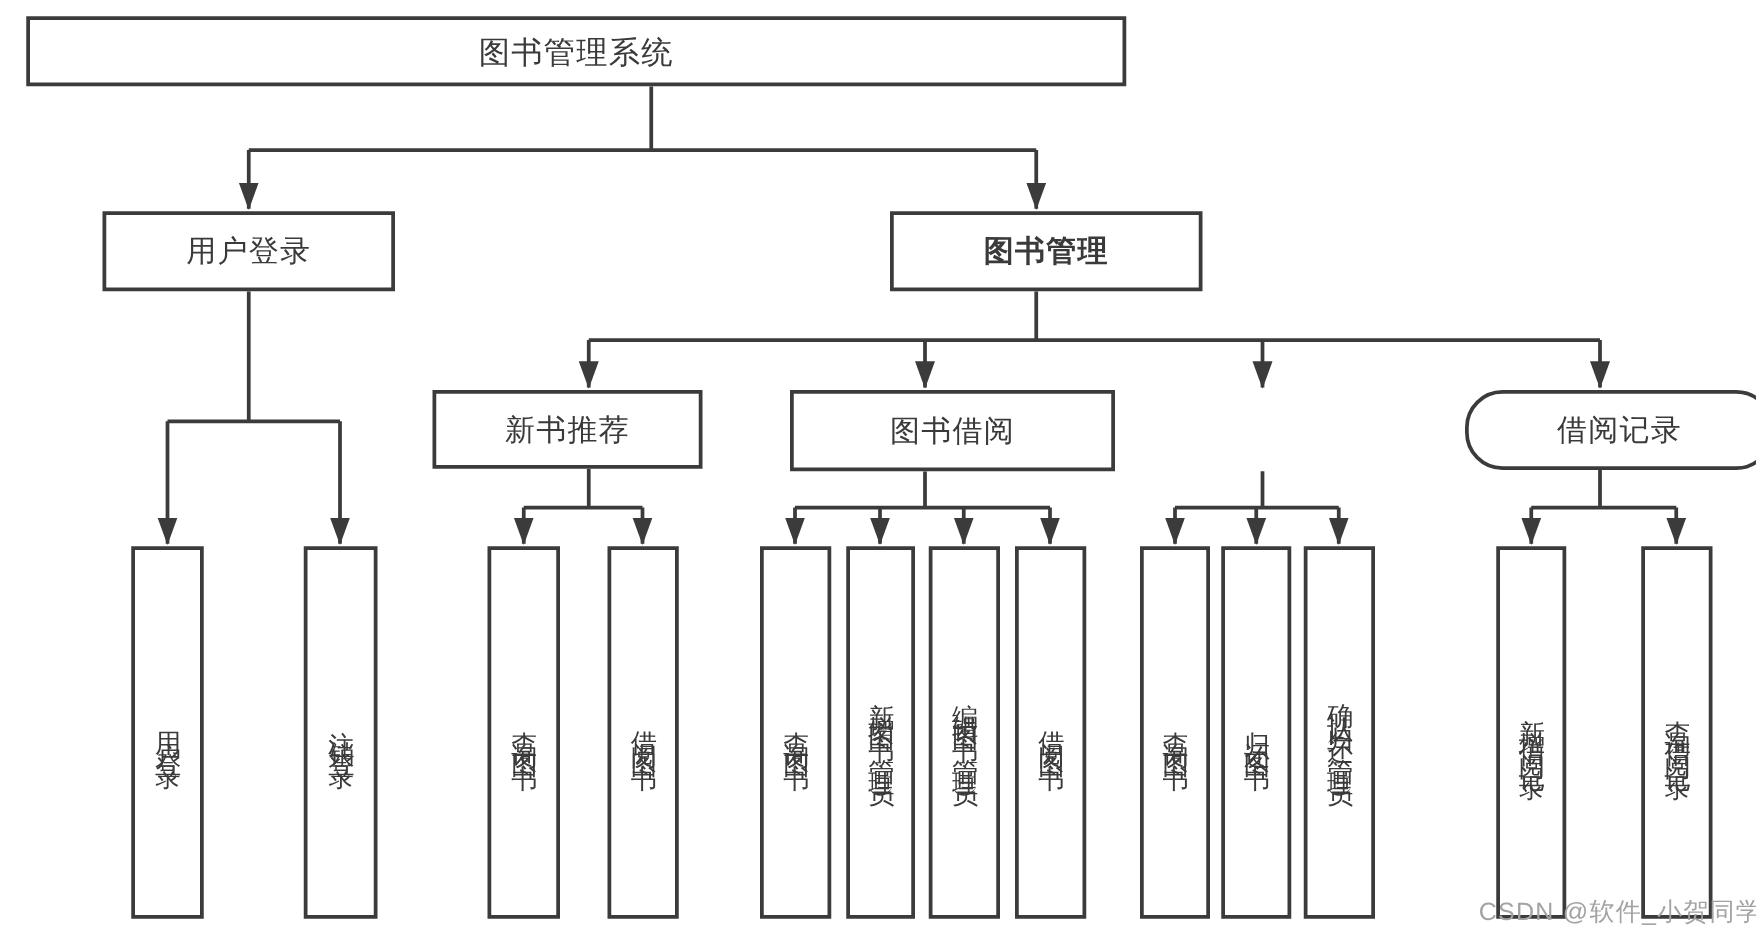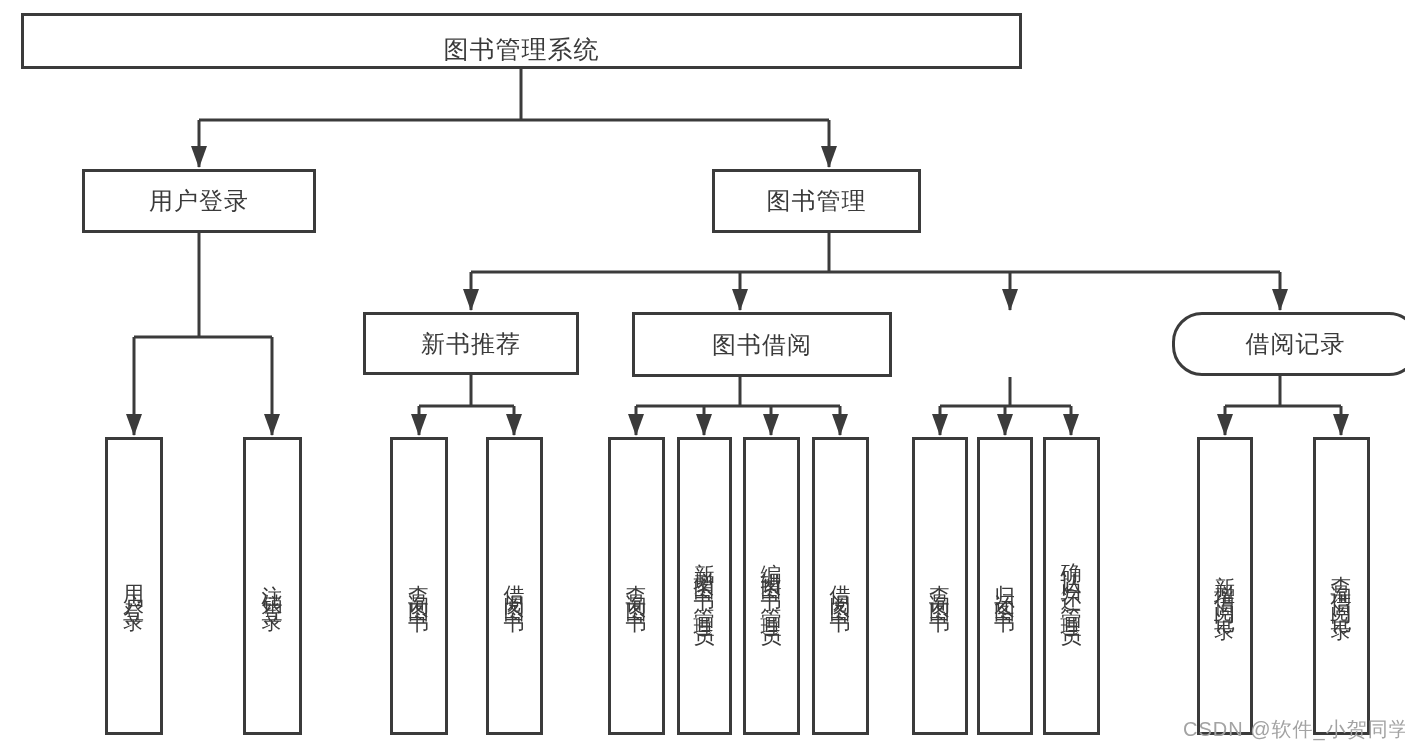--- a/index.html
+++ b/index.html
@@ -66,30 +66,30 @@
         <line x1="771" y1="406" x2="771" y2="435" stroke="#3b3b3b" stroke-width="3" marker-end="url(#arrowhead)"></line>
         <line x1="840" y1="406" x2="840" y2="435" stroke="#3b3b3b" stroke-width="3" marker-end="url(#arrowhead)"></line>
         <line x1="940" y1="406" x2="940" y2="435" stroke="#3b3b3b" stroke-width="3" marker-end="url(#arrowhead)"></line>
         <line x1="1005" y1="406" x2="1005" y2="435" stroke="#3b3b3b" stroke-width="3" marker-end="url(#arrowhead)"></line>
         <line x1="1071" y1="406" x2="1071" y2="435" stroke="#3b3b3b" stroke-width="3" marker-end="url(#arrowhead)"></line>
         <line x1="1225" y1="406" x2="1225" y2="435" stroke="#3b3b3b" stroke-width="3" marker-end="url(#arrowhead)"></line>
         <line x1="1341" y1="406" x2="1341" y2="435" stroke="#3b3b3b" stroke-width="3" marker-end="url(#arrowhead)"></line>
       </g>
   </svg>
   <div class="watermark" style="left:1183px;top:716px;">CSDN @软件_小贺同学</div>
-<div class="node horiz root" style="left: 21px; top: 13px; width: 1001px; height: 56px; align-items: flex-end;">
+<div class="node horiz root" style="left: 21px; top: 13px; width: 880px; height: 56px;">
       <span>图书管理系统</span>
     </div>
     <div class="node horiz" style="left: 82px; top: 169px; width: 234px; height: 64px;">
       <span>用户登录</span>
     </div>
-    <div class="node horiz" style="left: 712px; top: 169px; width: 209px; height: 64px;">
+    <div class="node horiz" style="left: 712px; top: 169px; width: 250px; height: 64px; font-weight: bold;">
       <span>图书管理</span>
     </div>
-    <div class="node horiz" style="left: 363px; top: 312px; width: 216px; height: 63px;">
+    <div class="node horiz" style="left: 346px; top: 312px; width: 216px; height: 63px;">
       <span>新书推荐</span>
     </div>
     <div class="node horiz" style="left: 632px; top: 312px; width: 260px; height: 65px;">
       <span>图书借阅</span>
     </div>
     <div class="node horiz" style="left: 1172px; top: 312px; width: 247px; height: 64px; border-radius: 30px;">
       <span>借阅记录</span>
     </div>
     <div class="node vert" style="left: 105px; top: 437px; width: 58px; height: 298px;">
       <span>用户登录</span>

